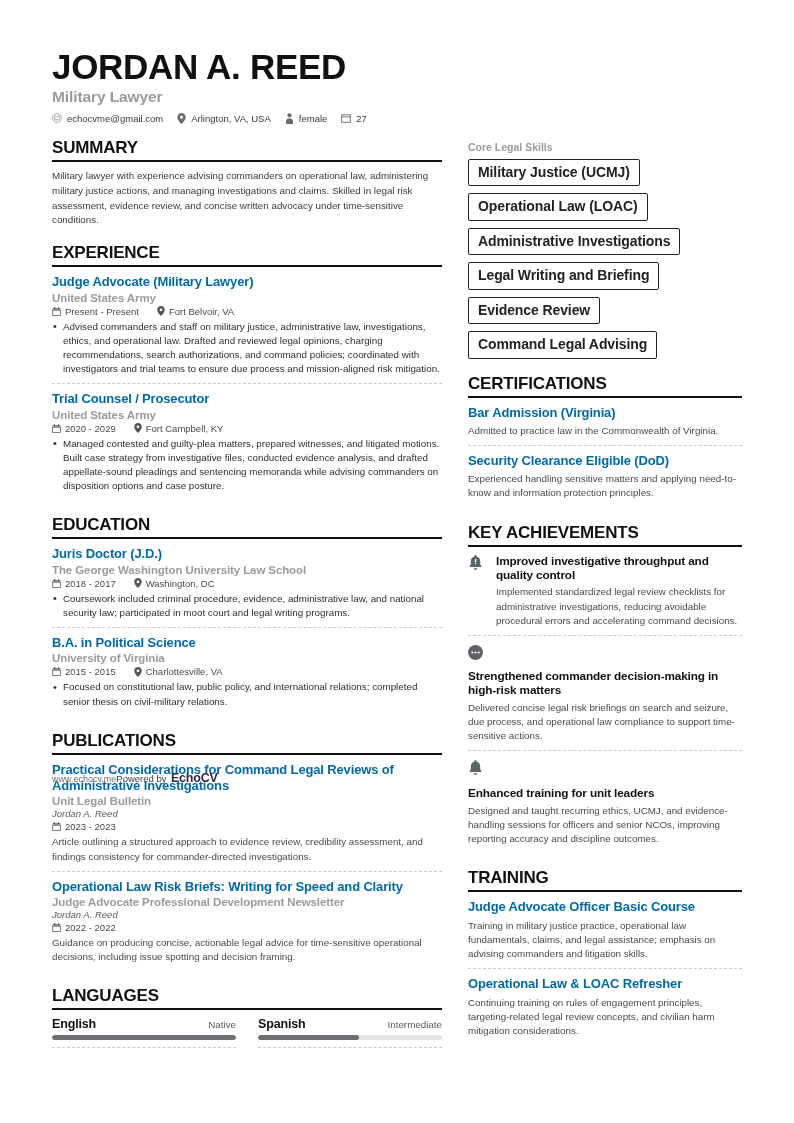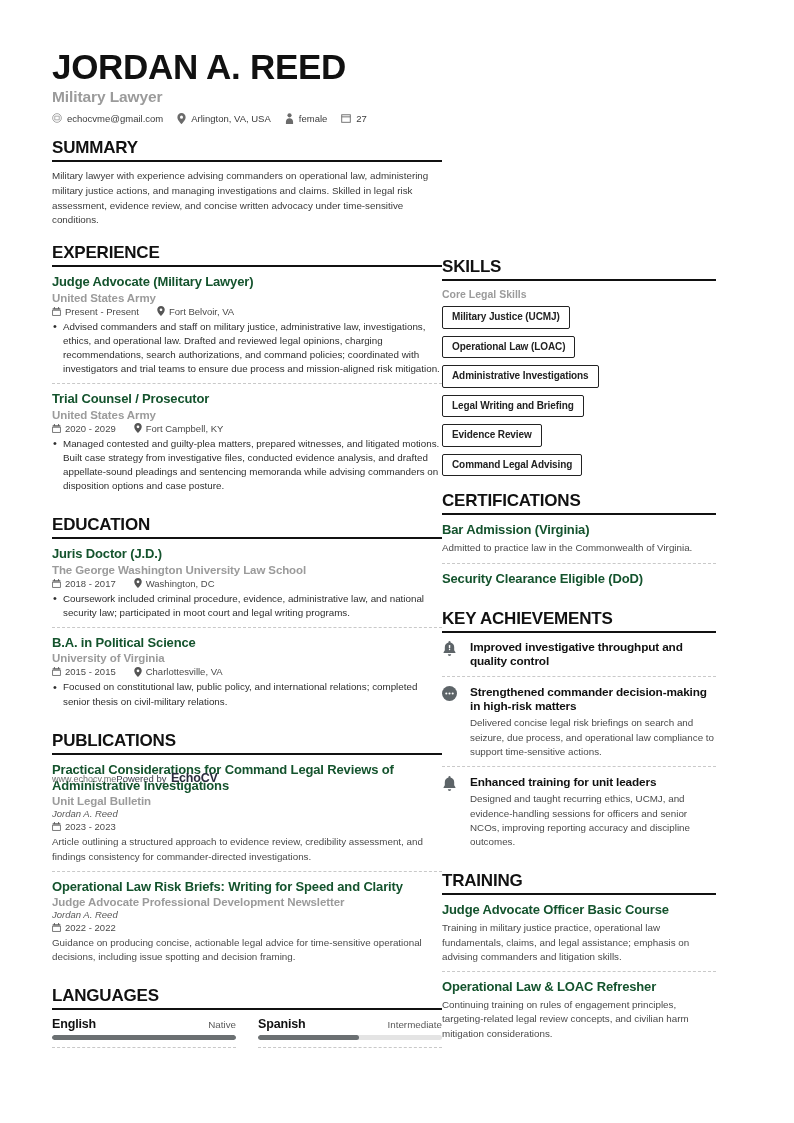--- a/index.html
+++ b/index.html
@@ -59,22 +59,23 @@
     font-weight: 400;
     color: #3a3a3a;
     white-space: nowrap;
   }
 
   .contact-item svg { display: block; flex: none; }
 
   
   .columns {
     display: flex;
+    gap: 26px;
     margin-top: 14px;
-    align-items: flex-end;
+    align-items: center;
   }
 
   .col-left  { width: 390px; flex: none; }
   .col-right { width: 274px; flex: none; }
 
   
   .section { margin-bottom: 0; }
 
   .section-title {
     font-size: 17px;
@@ -91,21 +92,21 @@
   
   .entry { padding-bottom: 7px; }
   .entry + .entry {
     border-top: 1px dashed #c9c9c9;
     padding-top: 7px;
   }
 
   .entry-title {
     font-size: 13px;
     font-weight: 700;
-    color: #14532d;
+    color: #0369a1;
     line-height: 1.25;
     letter-spacing: -0.15px;
   }
 
   .entry-org {
     font-size: 11.5px;
     font-weight: 700;
     color: #9b9b9b;
     margin-top: 1px;
     letter-spacing: -0.1px;
@@ -175,30 +176,30 @@
     color: #9b9b9b;
     margin-bottom: 6px;
   }
 
   .skill-chips { display: flex; flex-direction: column; align-items: flex-start; gap: 7px; }
 
   .skill-chip {
     border: 1.3px solid #222222;
     border-radius: 2px;
     padding: 4px 9px 4px 9px;
-    font-size: 10px;
+    font-size: 14px;
     font-weight: 700;
     color: #222222;
     line-height: 1.25;
     letter-spacing: -0.1px;
   }
 
   
   .ach-item { display: flex; gap: 9px; padding-bottom: 7px; }
-  .ach-item + .ach-item { border-top: 1px dashed #c9c9c9; padding-top: 8px; }
+  .ach-item + .ach-item { border-top: 1px dashed #c9c9c9; padding-top: 8px; flex-direction: column; }
 
   .ach-icon { flex: none; width: 19px; padding-top: 1px; }
   .ach-icon svg { display: block; }
 
   .ach-body { flex: 1; }
 
   .ach-title {
     font-size: 11.8px;
     font-weight: 700;
     color: #111111;
@@ -518,21 +519,20 @@
           </div>
 
         </div>
       </div>
 
     </div>
 
     <div class="col-right">
 
       <div class="section">
-        <div class="section-title">SKILLS</div>
         <div class="skill-group-label">Core Legal Skills</div>
         <div class="skill-chips">
           <div class="skill-chip">Military Justice (UCMJ)</div>
           <div class="skill-chip">Operational Law (LOAC)</div>
           <div class="skill-chip">Administrative Investigations</div>
           <div class="skill-chip">Legal Writing and Briefing</div>
           <div class="skill-chip">Evidence Review</div>
           <div class="skill-chip">Command Legal Advising</div>
         </div>
       </div>
@@ -540,37 +540,39 @@
       <div class="section">
         <div class="section-title">CERTIFICATIONS</div>
 
         <div class="entry">
           <div class="entry-title">Bar Admission (Virginia)</div>
           <div class="body-text">Admitted to practice law in the Commonwealth of Virginia.</div>
         </div>
 
         <div class="entry">
           <div class="entry-title">Security Clearance Eligible (DoD)</div>
+          <div class="body-text">Experienced handling sensitive matters and applying need-to-know and information protection principles.</div>
         </div>
       </div>
 
       <div class="section">
         <div class="section-title">KEY ACHIEVEMENTS</div>
 
         <div class="ach-item">
           <div class="ach-icon">
             <svg width="15" height="17" viewBox="0 0 16 18" fill="#5d6468">
               <path d="M8 0a1.1 1.1 0 0 1 1.1 1.1v.5A5.2 5.2 0 0 1 13 6.6v3.2l1.3 2.1a.6.6 0 0 1-.5.95H2.2a.6.6 0 0 1-.5-.95L3 9.8V6.6A5.2 5.2 0 0 1 6.9 1.6v-.5A1.1 1.1 0 0 1 8 0z"></path>
               <path d="M6.2 14.1h3.6a1.8 1.8 0 0 1-3.6 0z"></path>
               <rect x="7.3" y="4.2" width="1.5" height="3.4" rx="0.6" fill="#ffffff"></rect>
               <rect x="7.3" y="8.3" width="1.5" height="1.5" rx="0.7" fill="#ffffff"></rect>
             </svg>
           </div>
           <div class="ach-body">
             <div class="ach-title">Improved investigative throughput and quality control</div>
+            <div class="ach-desc">Implemented standardized legal review checklists for administrative investigations, reducing avoidable procedural errors and accelerating command decisions.</div>
           </div>
         </div>
 
         <div class="ach-item">
           <div class="ach-icon">
             <svg width="15" height="15" viewBox="0 0 16 16">
               <circle cx="8" cy="8" r="8" fill="#5d6468"></circle>
               <circle cx="4.6" cy="8" r="1.15" fill="#ffffff"></circle>
               <circle cx="8" cy="8" r="1.15" fill="#ffffff"></circle>
               <circle cx="11.4" cy="8" r="1.15" fill="#ffffff"></circle>

